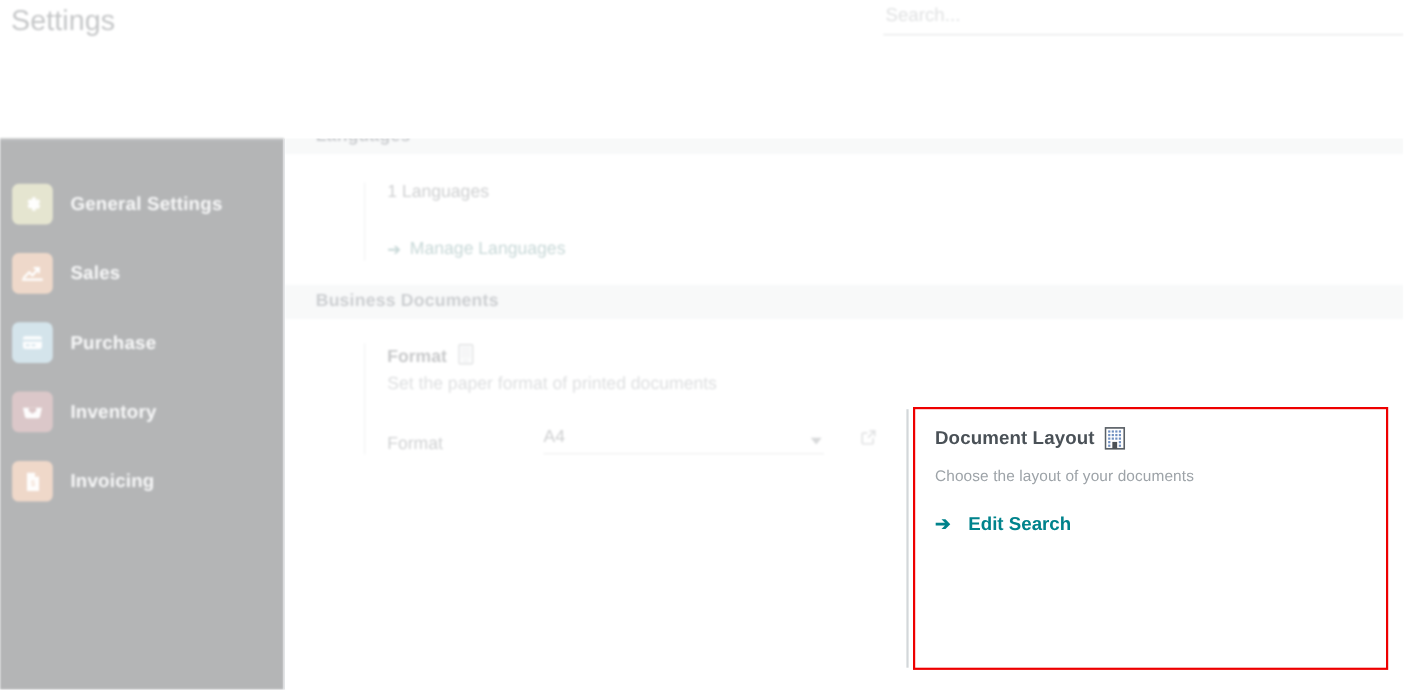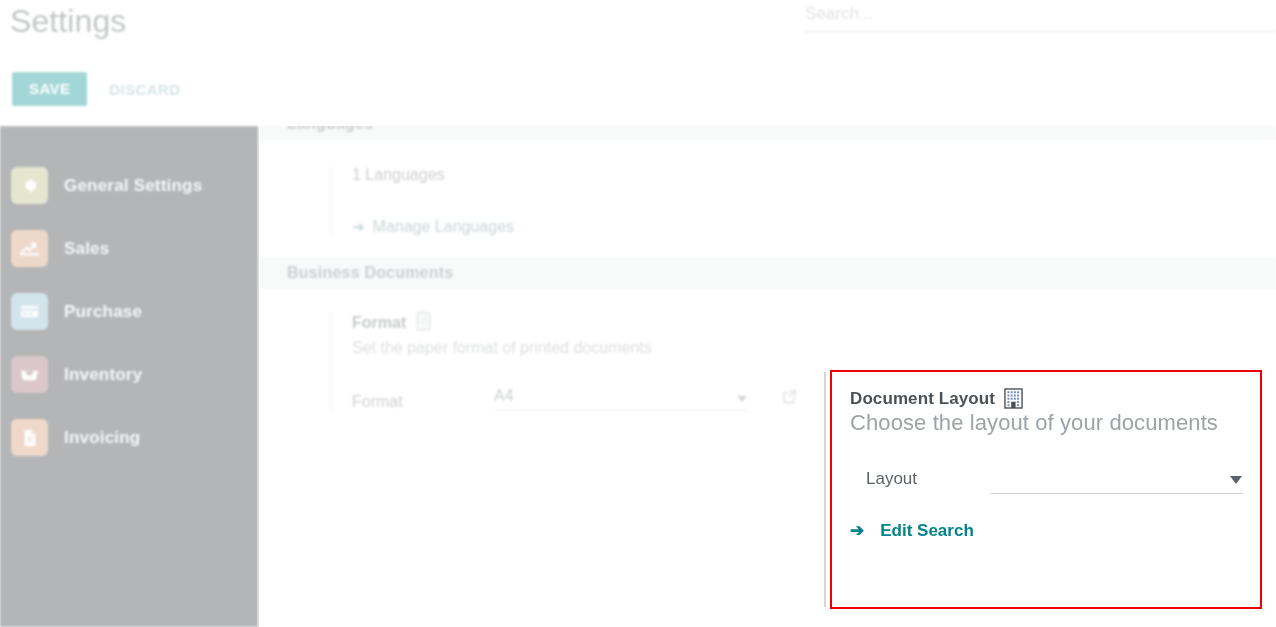--- a/index.html
+++ b/index.html
@@ -33,21 +33,21 @@
   
   #topbar {
     position: absolute;
     left: 0; top: 0;
     width: 1276px; height: 126px;
     background: #ffffff;
   }
   #page-title {
     position: absolute;
     left: 10px; top: 3px;
-    font-size: 32px;
+    font-size: 26px;
     font-weight: 400;
     color: #6b7074;
     letter-spacing: .1px;
   }
   #searchbox {
     position: absolute;
     left: 803px; top: 4px;
     width: 480px;
   }
   #search-input {
@@ -241,22 +241,22 @@
   .cl-title {
     display: flex;
     align-items: center;
     gap: 9px;
     font-size: 17px;
     font-weight: 700;
     color: #4a5157;
     letter-spacing: .1px;
   }
   .cl-sub {
-    margin-top: 1px;
-    font-size: 22px;
+    margin-top: 15px;
+    font-size: 14px;
     color: #9da3a8;
     letter-spacing: .1px;
   }
   .cl-field-row {
     margin-top: 30px;
     display: flex;
     align-items: flex-end;
     padding-left: 16px;
   }
   .cl-field-lbl {
@@ -315,24 +315,20 @@
 
 <div id="app">
 
   <div id="topbar" class="faded-soft">
     <div id="page-title">Settings</div>
 
     <div id="searchbox">
       <input id="search-input" type="text" placeholder="Search..." style="">
     </div>
 
-    <div id="action-bar">
-      <button id="save-button">SAVE</button>
-      <button id="discard-button">DISCARD</button>
-    </div>
   </div>
 
   <div id="sidebar" class="faded">
 
     <div class="side-item">
       <span class="side-ico" style="background:#b5b462">
         <svg width="21" height="21" viewBox="0 0 24 24" fill="#ffffff">
           <path d="M12 8.4a3.6 3.6 0 1 0 0 7.2 3.6 3.6 0 0 0 0-7.2zm0 5.5a1.9 1.9 0 1 1 0-3.8 1.9 1.9 0 0 1 0 3.8z"></path>
           <path d="M20.3 13.5l-1.6-.9c.1-.5.1-1.1 0-1.6l1.6-.9-1.9-3.3-1.6.9c-.4-.3-.9-.6-1.4-.8V5h-3.8v1.9c-.5.2-1 .4-1.4.8l-1.6-.9L6.7 10l1.6.9c-.1.5-.1 1.1 0 1.6L6.7 13.5l1.9 3.3 1.6-.9c.4.3.9.6 1.4.8V19h3.8v-1.9c.5-.2 1-.4 1.4-.8l1.6.9 1.9-3.7z" opacity=".92"></path>
         </svg>
@@ -471,27 +467,20 @@
             <rect x="3.6" y="17.0" width="2.1" height="2.1"></rect>
               <rect x="13.8" y="17.0" width="2.1" height="2.1"></rect>
           </g>
           <rect x="7.6" y="14.4" width="4.6" height="6.6" fill="#4b5055"></rect>
         </svg>
       </span>
     </div>
 
     <div class="cl-sub">Choose the layout of your documents</div>
 
-    <div class="cl-field-row">
-      <span class="cl-field-lbl">Layout</span>
-      <span class="cl-field-ctl">
-        <span class="cl-field-val"></span>
-        <span class="cl-caret"></span>
-      </span>
-    </div>
 
     <div class="cl-links">
       <span class="cl-link cl-link-arrow">
         <span>➔</span>
       </span>
       <span class="cl-link">Edit Search</span>
     </div>
 
   </div>
 

